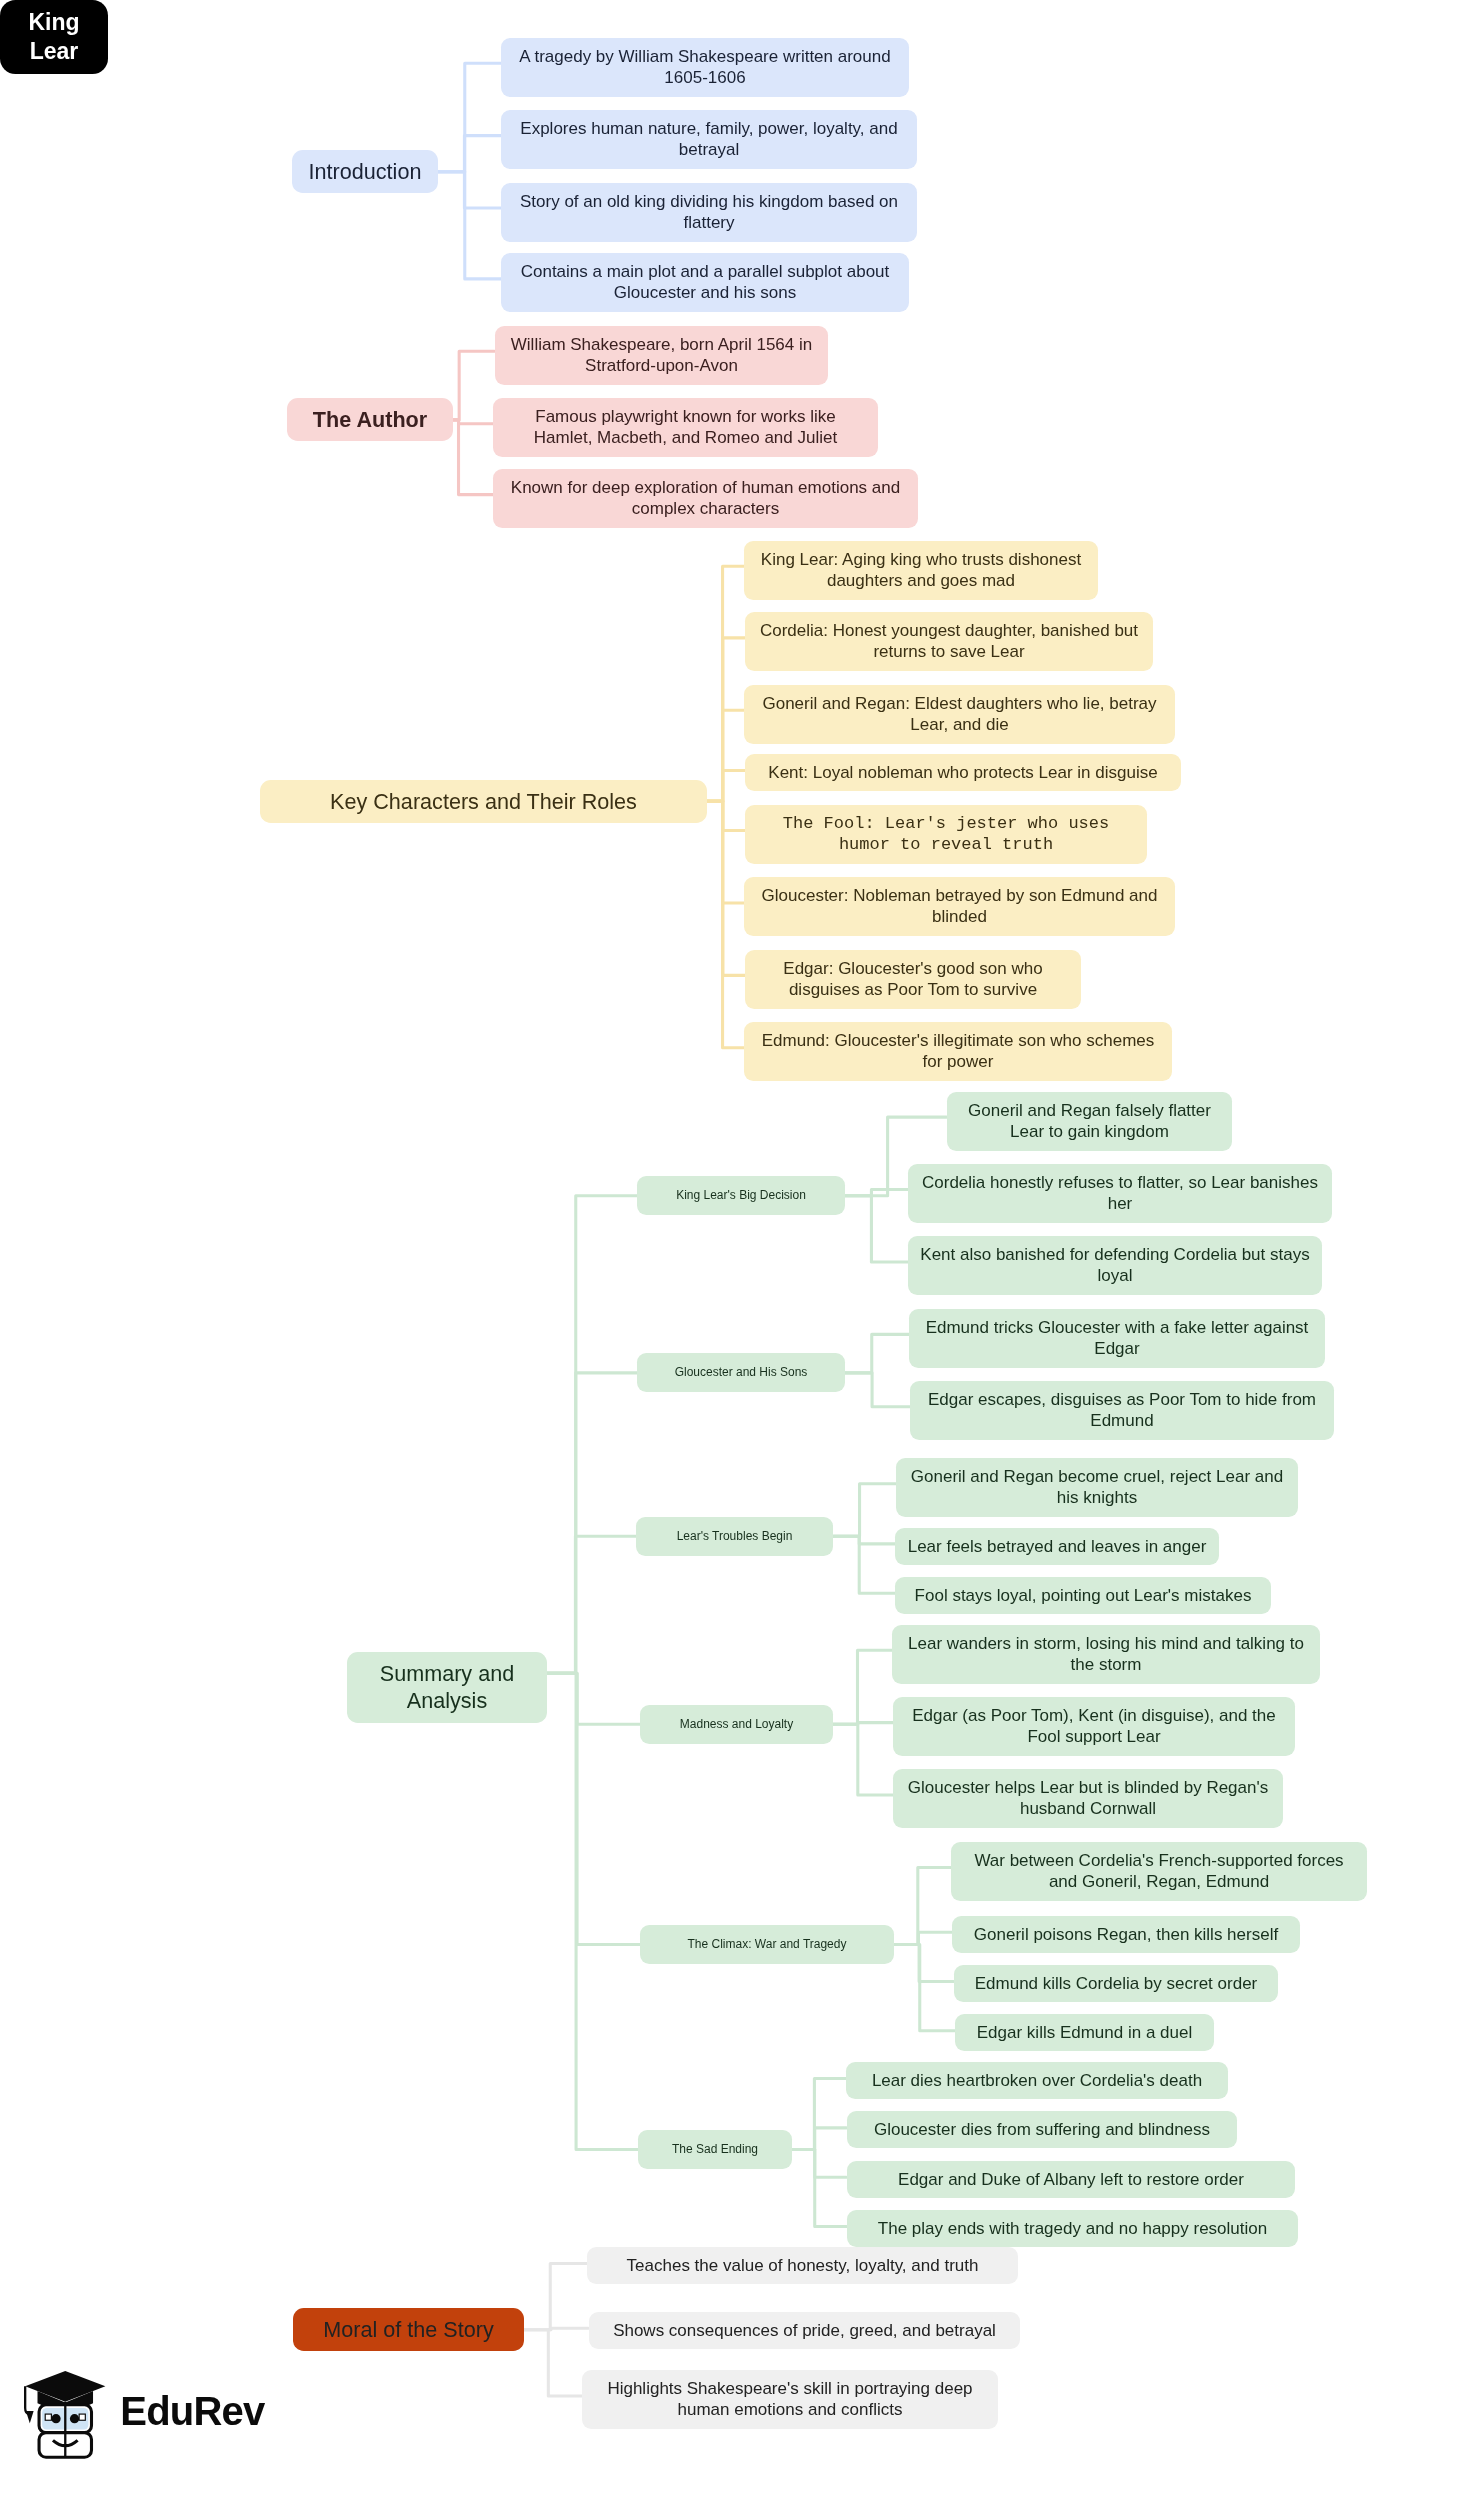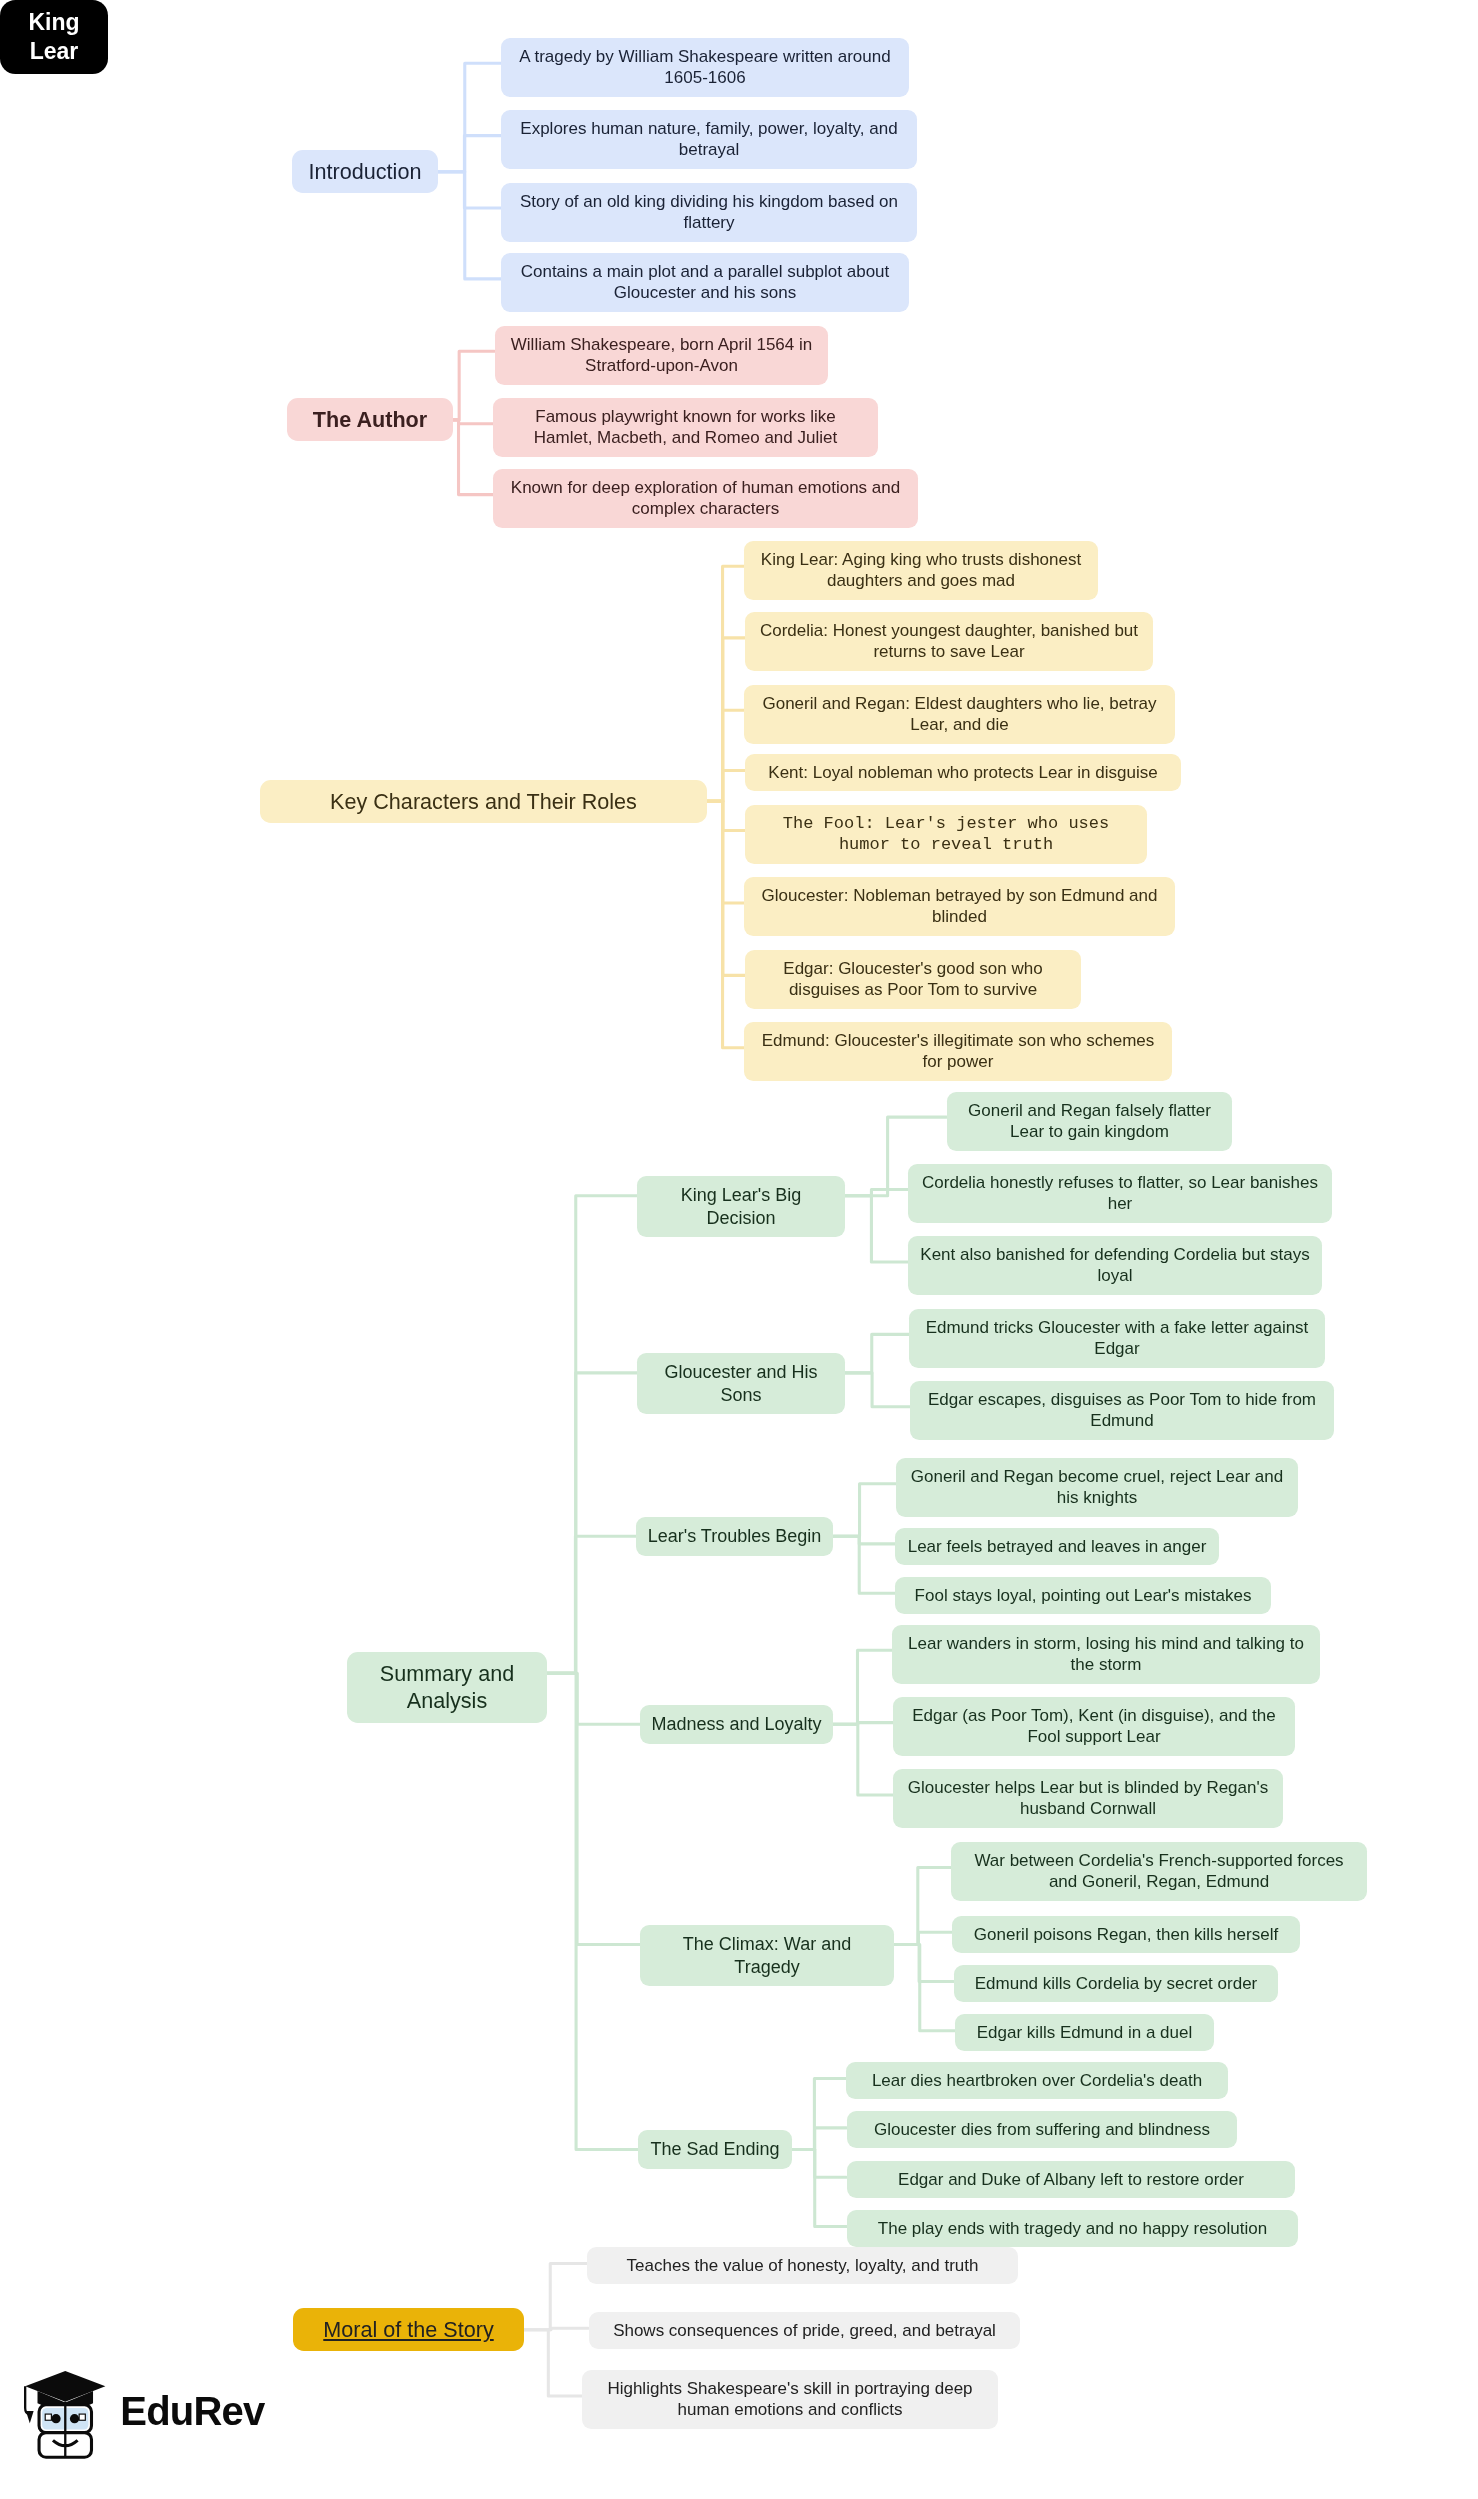--- a/index.html
+++ b/index.html
@@ -31,32 +31,32 @@
     border-radius:15.4px;
     padding:7.7px 17px;
   }
 
   
   .branch { font-size:21.6px; }
   .branch.blue   { background:#dbe6fb; color:#1a2235; }
   .branch.pink   { background:#f9d7d6; color:#3b2020; }
   .branch.yellow { background:#fbeec4; color:#3a3014; }
   .branch.green  { background:#d6ecd9; color:#17301d; }
-  .branch.gray   { background:#eab308; color:#222222;text-decoration:underline; }
+  .branch.gray   { background:#c2410c; color:#222222; }
 
   
   .leaf { font-size:17px; border-radius:9.2px; }
   .leaf.blue   { background:#dbe6fb; color:#1a2235; }
   .leaf.pink   { background:#f9d7d6; color:#3b2020; }
   .leaf.yellow { background:#fbeec4; color:#3a3014; }
   .leaf.green  { background:#d6ecd9; color:#17301d; }
   .leaf.gray   { background:#f0f0f0; color:#222222; }
 
   
-  .sub { font-size:18px; background:#d6ecd9; color:#17301d; border-radius:9.2px; }
+  .sub { font-size:12px; background:#d6ecd9; color:#17301d; border-radius:9.2px; }
 
   
   #logo { position:absolute; left:18.5px; top:2357px; width:277px; height:108px;
           display:flex; align-items:center; gap:10.8px; }
   #logo .logo-text { font-size:40px; font-weight:bold; color:#0b0b0b; letter-spacing:-0.8px;
                      font-family:"Liberation Sans", sans-serif; }
 </style>
 </head>
 <body>
 

